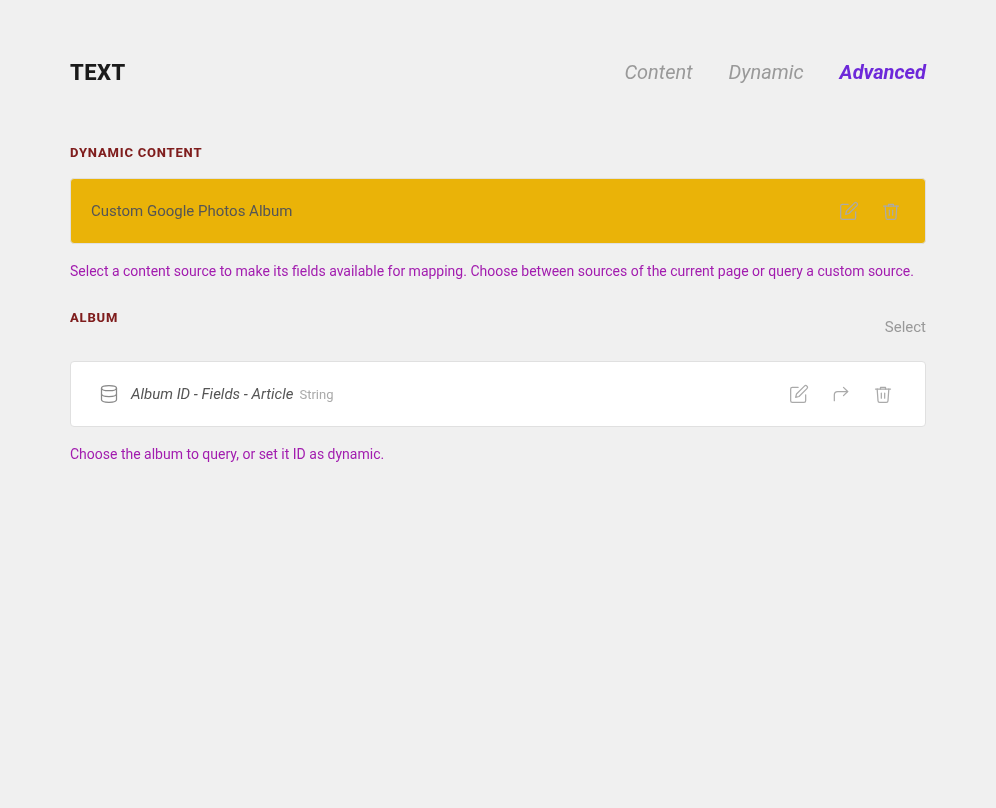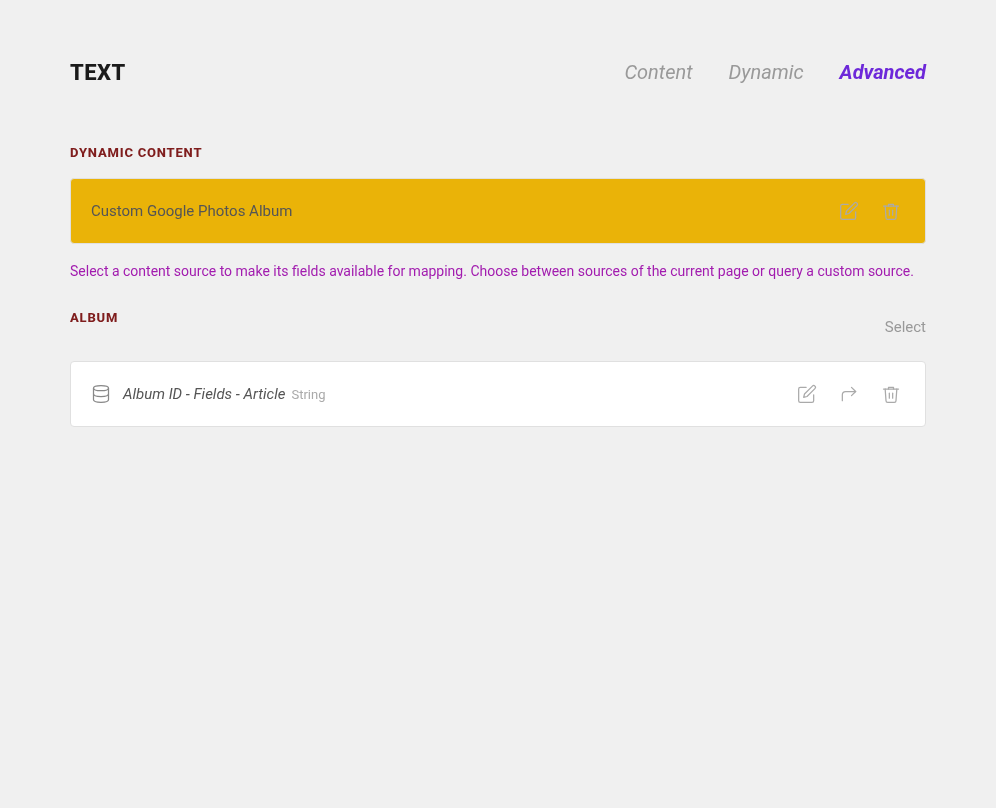--- a/index.html
+++ b/index.html
@@ -131,21 +131,21 @@
 
     .dynamic-badge {
       font-size: 15px;
       color: #999;
       font-weight: 400;
     }
 
     .album-card {
       background-color: #ffffff;
       border-radius: 4px;
-      padding: 18px 20px;
+      padding: 18px 28px;
       display: flex;
       align-items: center;
       justify-content: space-between;
       border: 1px solid #e0e0e0;
     }
 
     .album-card-left {
       display: flex;
       align-items: center;
       gap: 12px;
@@ -259,15 +259,16 @@
             <polyline points="3 6 5 6 21 6" stroke="#aaa" stroke-width="1.5" stroke-linecap="round" stroke-linejoin="round"></polyline>
             <path d="M19 6l-1 14a2 2 0 0 1-2 2H8a2 2 0 0 1-2-2L5 6" stroke="#aaa" stroke-width="1.5" stroke-linecap="round" stroke-linejoin="round"></path>
             <path d="M10 11v6" stroke="#aaa" stroke-width="1.5" stroke-linecap="round"></path>
             <path d="M14 11v6" stroke="#aaa" stroke-width="1.5" stroke-linecap="round"></path>
             <path d="M9 6V4h6v2" stroke="#aaa" stroke-width="1.5" stroke-linecap="round" stroke-linejoin="round"></path>
           </svg>
         </button>
       </div>
     </div>
 
+    <p class="helper-text">Choose the album to query, or set it ID as dynamic.</p>
   </div>
 
 </div>
 
 </body></html>

